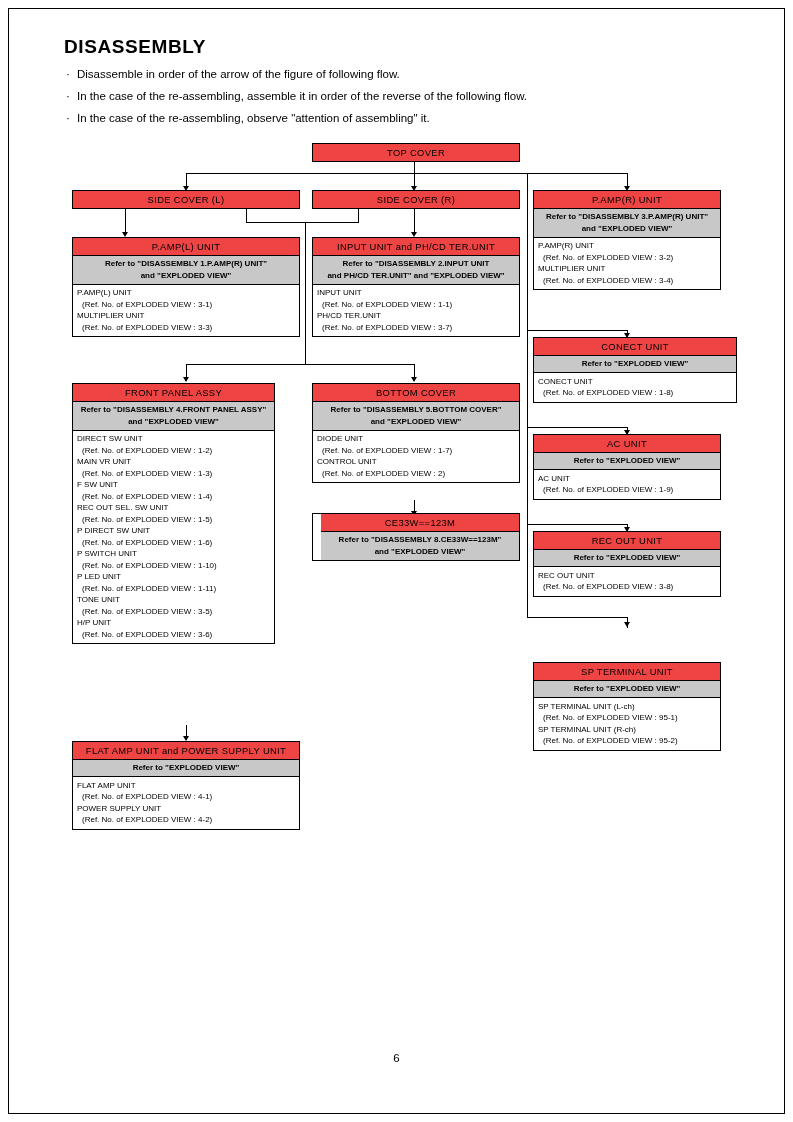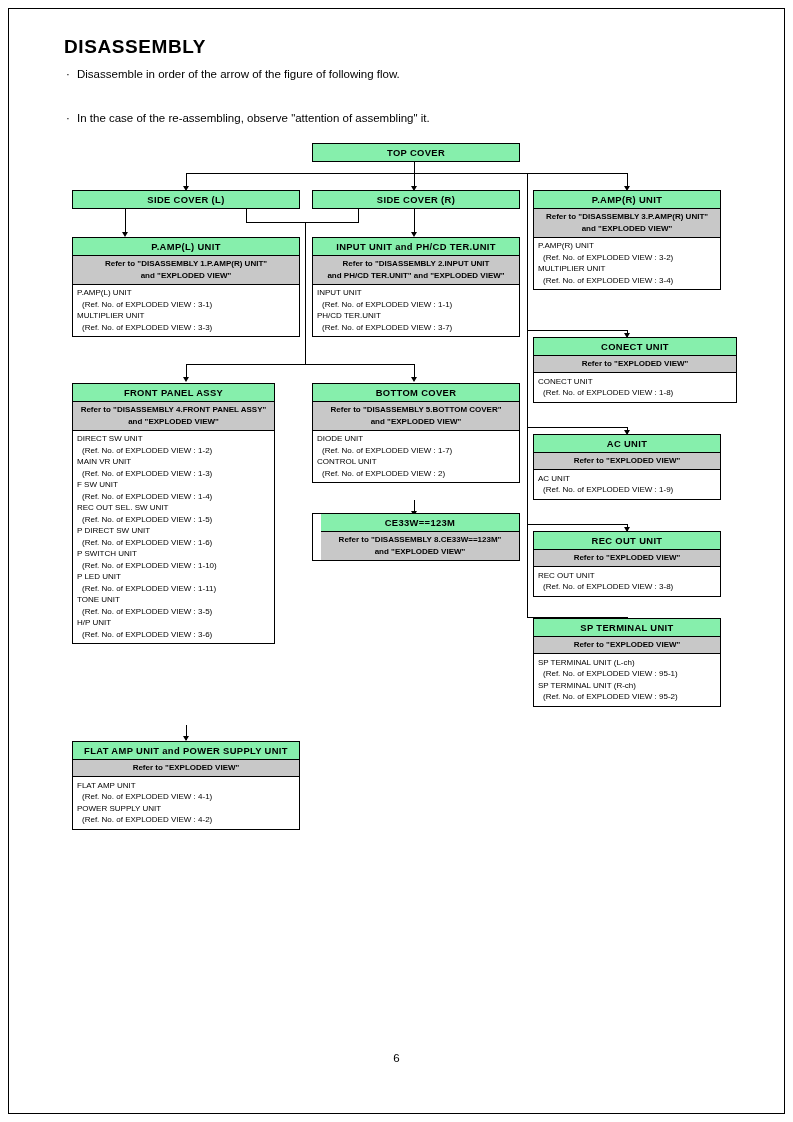--- a/index.html
+++ b/index.html
@@ -52,25 +52,25 @@
   .node {
     position: absolute;
     box-sizing: border-box;
     border: 1.6px solid #000;
     background: #ffffff;
     z-index: 5;
   }
   .node .title {
     text-align: center;
     font-size: 9.4px;
-    font-weight: bold;
+    font-weight: normal;
     letter-spacing: 0.35px;
     padding: 3px 2px 3px 2px;
     line-height: 11px;
-    background: #86efac;
+    background: #ef4444;
   }
   .node.simple .title {
     padding: 3px 2px;
   }
   .node .refer {
     background: #c8c8c8;
     border-top: 1.4px solid #000;
     border-bottom: 1.4px solid #000;
     text-align: center;
     font-size: 8px;
@@ -127,20 +127,21 @@
 </style>
 </head>
 <body>
 
 <div id="page">
   <div class="page-border"></div>
 
   <div id="doc-title">DISASSEMBLY</div>
 
   <div class="bullet-line" style="top:68px;"><span class="dot">·</span><span>Disassemble in order of the arrow of the figure of following flow.</span></div>
+  <div class="bullet-line" style="top:90px;"><span class="dot">·</span><span>In the case of the re-assembling, assemble it in order of the reverse of the following flow.</span></div>
   <div class="bullet-line" style="top:112px;"><span class="dot">·</span><span>In the case of the re-assembling, observe "attention of assembling" it.</span></div>
 
   <div class="vline" style="left:414px; top:160px; height:14px;"></div>
 
   <div class="hline" style="left:186px; top:173px; width:442px;"></div>
 
   <div class="vline" style="left:186px; top:173px; height:16px;"></div>
   <div class="arrow" style="left:183px; top:186px;"></div>
 
   <div class="vline" style="left:414px; top:173px; height:16px;"></div>
@@ -319,21 +320,21 @@
     <div class="title">REC OUT UNIT</div>
     <div class="refer">
       <div>Refer to "EXPLODED VIEW"</div>
     </div>
     <div class="body">
       <div class="row">REC OUT UNIT</div>
       <div class="row ind">(Ref. No. of EXPLODED VIEW : 3-8)</div>
     </div>
   </div>
 
-  <div class="node" style="left:533px; top:618px; width:188px;">
+  <div class="node" style="left:533px; top:662px; width:188px;">
     <div class="title">SP TERMINAL UNIT</div>
     <div class="refer">
       <div>Refer to "EXPLODED VIEW"</div>
     </div>
     <div class="body">
       <div class="row">SP TERMINAL UNIT (L-ch)</div>
       <div class="row ind">(Ref. No. of EXPLODED VIEW : 95-1)</div>
       <div class="row">SP TERMINAL UNIT (R-ch)</div>
       <div class="row ind">(Ref. No. of EXPLODED VIEW : 95-2)</div>
     </div>

